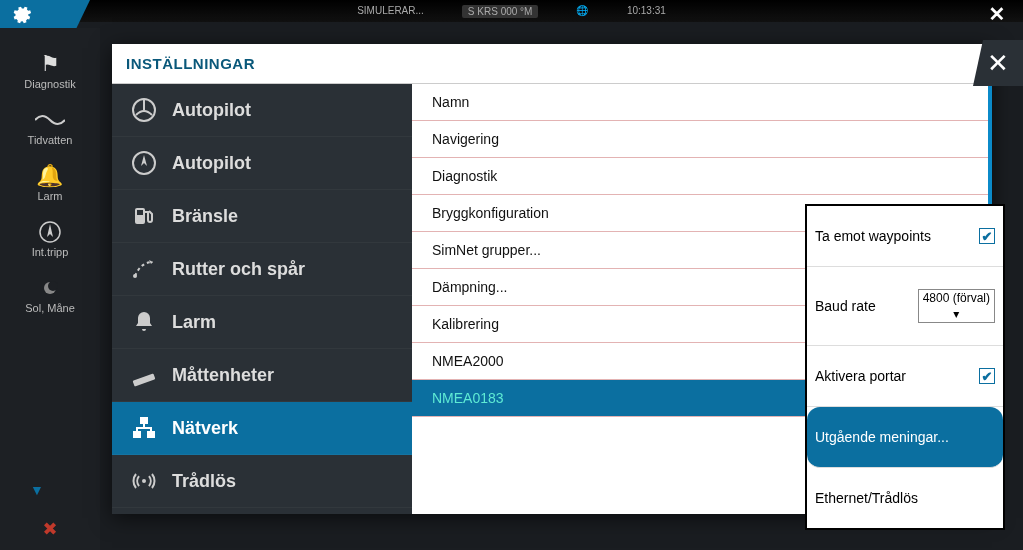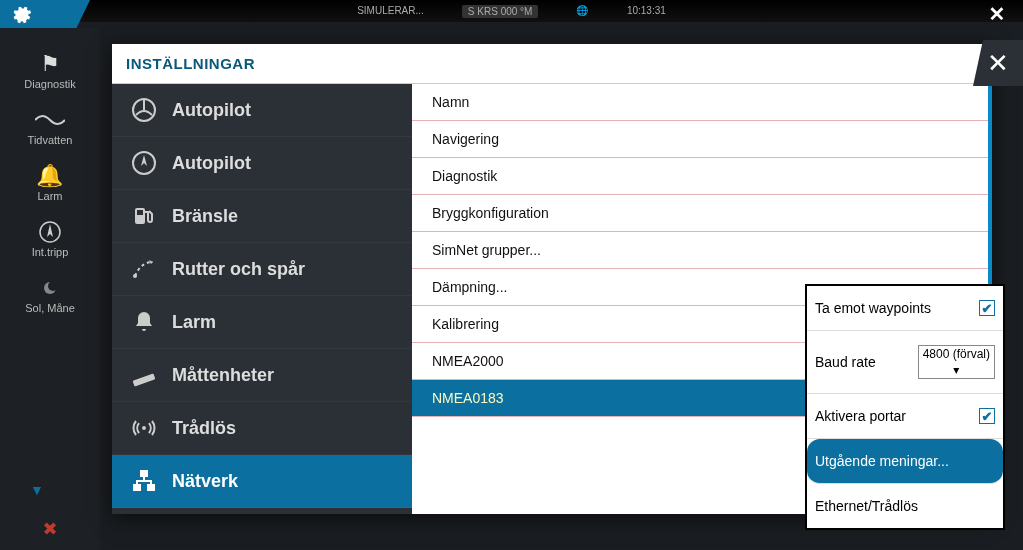--- a/index.html
+++ b/index.html
@@ -146,38 +146,38 @@
   .dlg-content .crow {
     padding: 10px 20px;
     font-size: 14px;
     color: #111;
     border-bottom: 1px solid #e3b3b3;
     cursor: pointer;
     font-weight: 500;
   }
   .dlg-content .crow.selected {
     background: #0b6fa0;
-    color: #fef9c3;
+    color: #5eead4;
   }
 
   
   .popup {
     position: absolute;
     right: 18px; bottom: 20px;
     width: 200px;
     background: #fff;
     border: 2px solid #000;
     z-index: 50;
     font-size: 14px;
   }
   .popup .prow {
     display: flex;
     align-items: center;
     justify-content: space-between;
-    padding: 14px 8px;
+    padding: 22px 8px;
     border-bottom: 1px solid #ddd;
     cursor: pointer;
   }
   .popup .prow:last-child { border-bottom: none; text-align: right; }
   .popup .prow.selected { background: #0b6fa0; color: #fff; border-radius: 13px; }
   .popup .chk {
     width: 16px; height: 16px;
     border: 1px solid #0b6fa0;
     display: flex; align-items: center; justify-content: center;
     color: #0b6fa0; font-size: 13px; font-weight: bold;
@@ -307,40 +307,40 @@
         <span>Larm</span>
       </div>
       <div class="srow">
         <span class="sicon">
           <svg width="26" height="26" viewBox="0 0 26 26" fill="#ccc">
               <rect x="2" y="15" width="22" height="6" rx="1" transform="rotate(-20 13 18)"></rect>
             </svg>
         </span>
         <span>Måttenheter</span>
       </div>
-      <div class="srow">
-        <span class="sicon">
-          <svg width="26" height="20" viewBox="0 0 26 20">
-              <path d="M6 10a10 10 0 0 1 0 0 M3 10a7 7 0 0 1 0 0" stroke="#ccc" fill="none"></path>
-              <circle cx="13" cy="10" r="2" fill="#ccc"></circle>
-              <path d="M8 5a8 8 0 0 0 0 10 M18 5a8 8 0 0 1 0 10 M5 3a11 11 0 0 0 0 14 M21 3a11 11 0 0 1 0 14" stroke="#ccc" stroke-width="2" fill="none"></path>
-            </svg>
-        </span>
-        <span>Trådlös</span>
-      </div>
       <div class="srow selected">
         <span class="sicon">
           <svg width="26" height="22" viewBox="0 0 26 22" stroke="#fff" stroke-width="2" fill="none">
               <rect x="10" y="1" width="6" height="5" fill="#fff"></rect>
               <rect x="3" y="15" width="6" height="5" fill="#fff"></rect>
               <rect x="17" y="15" width="6" height="5" fill="#fff"></rect>
               <path d="M13 6v5 M6 15v-4h14v4"></path>
             </svg>
         </span>
         <span>Nätverk</span>
+      </div>
+      <div class="srow">
+        <span class="sicon">
+          <svg width="26" height="20" viewBox="0 0 26 20">
+              <path d="M6 10a10 10 0 0 1 0 0 M3 10a7 7 0 0 1 0 0" stroke="#ccc" fill="none"></path>
+              <circle cx="13" cy="10" r="2" fill="#ccc"></circle>
+              <path d="M8 5a8 8 0 0 0 0 10 M18 5a8 8 0 0 1 0 10 M5 3a11 11 0 0 0 0 14 M21 3a11 11 0 0 1 0 14" stroke="#ccc" stroke-width="2" fill="none"></path>
+            </svg>
+        </span>
+        <span>Trådlös</span>
       </div>
     </div>
 
     <div class="dlg-content">
       <div class="crow"><span>Namn</span></div>
       <div class="crow"><span>Navigering</span></div>
       <div class="crow"><span>Diagnostik</span></div>
       <div class="crow"><span>Bryggkonfiguration</span></div>
       <div class="crow"><span>SimNet grupper...</span></div>
       <div class="crow"><span>Dämpning...</span></div>

